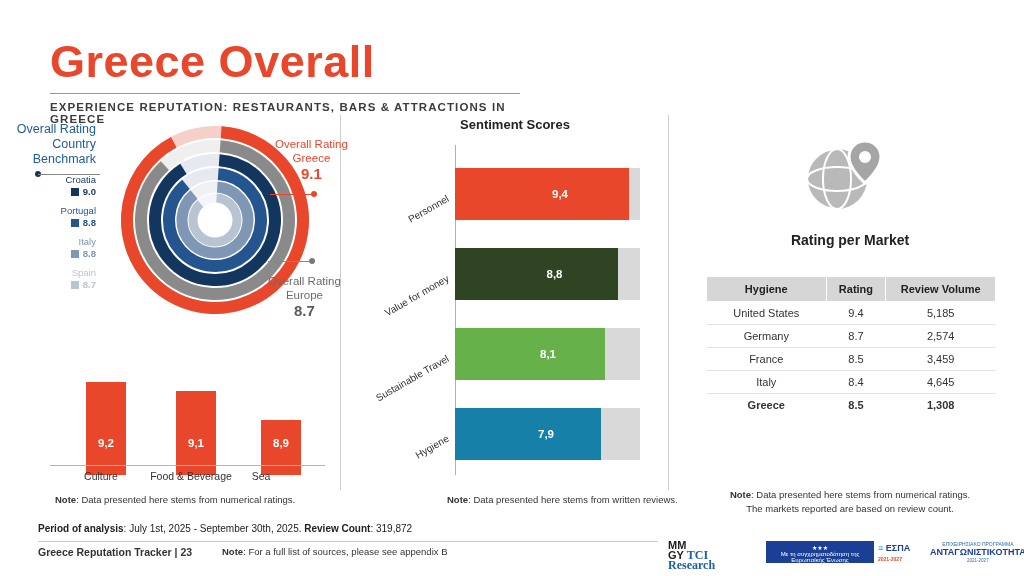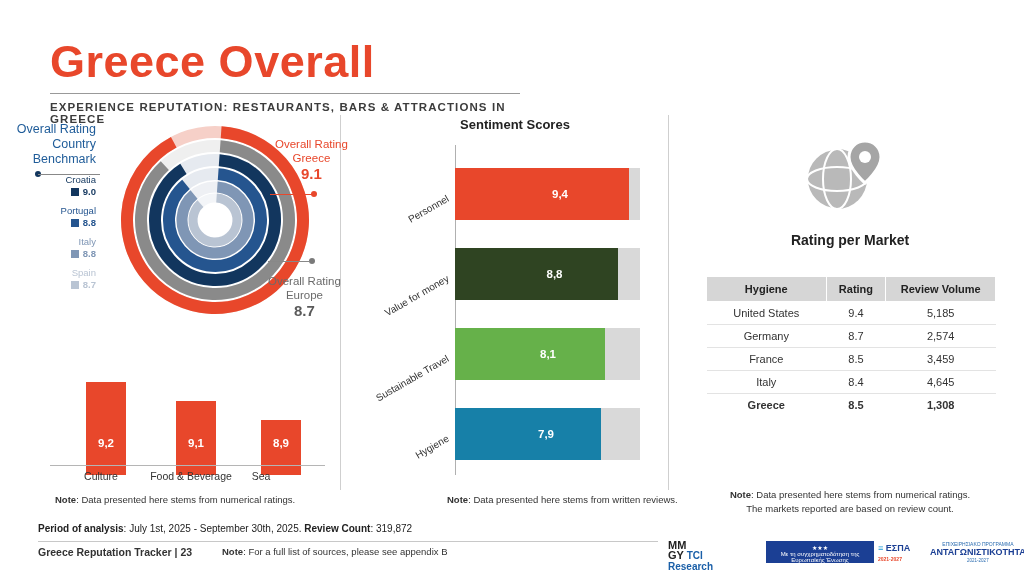--- a/index.html
+++ b/index.html
@@ -151,21 +151,21 @@
   <div class="row" style="color:#b9c4d3;">
     <span class="nm">Spain</span>
     <span class="vl"><span class="sw" style="background:#b9c4d3;"></span><span>8.7</span></span>
   </div>
 </div>
 
 <div id="colchart">
   <div class="col" style="left:36px; height:93px;">
     <span>9,2</span>
   </div>
-  <div class="col" style="left:126px; height:74px;text-decoration:underline;">
+  <div class="col" style="left:126px; height:84px;text-decoration:underline;">
     <span>9,1</span>
   </div>
   <div class="col" style="left:211px; height:55px;">
     <span>8,9</span>
   </div>
 </div>
 <div id="colaxis"></div>
 <div class="collabel" style="left:56px; width:90px;">Culture</div>
 <div class="collabel" style="left:136px; width:110px;">Food &amp; Beverage</div>
 <div class="collabel" style="left:236px; width:50px;">Sea</div>
@@ -269,21 +269,21 @@
 </div>
 
 <div id="footer-line"></div>
 <div id="footer-left">Greece Reputation Tracker  |   23</div>
 <div id="footer-note">
   <b>Note</b><span>: For a full list of sources, please see appendix B</span>
 </div>
 
 <div id="logos">
   <div class="logo" style="left:0; top:2px; font-weight:bold; font-size:11px; color:#222; line-height:10px;">
-    MM<br>GY <span style="font-size:10px; color:#1a5fa8;">TCI<br>Research</span>
+    MM<br>GY <span style="font-size:12px; color:#1a5fa8;font-family:Liberation Serif, serif;">TCI<br>Research</span>
   </div>
   <div class="logo" style="left:98px; top:3px; width:108px; height:22px; background:#1b3f94; color:#fff; font-size:6px; padding:3px 2px; text-align:center;">
     ★★★<br><span>Με τη συγχρηματοδότηση της Ευρωπαϊκής Ένωσης</span>
   </div>
   <div class="logo" style="left:210px; top:5px; font-size:9px; color:#1b3f94; font-weight:bold;">
     <span style="color:#1b9ad6;">≡</span> ΕΣΠΑ<br><span style="font-size:5px; color:#e8472b;">2021-2027</span>
   </div>
   <div class="logo" style="left:262px; top:3px; font-size:5px; color:#2b6cb0; text-align:center;">
     ΕΠΙΧΕΙΡΗΣΙΑΚΟ ΠΡΟΓΡΑΜΜΑ<br><span style="font-size:9px; font-weight:bold; color:#1b3f94;">ΑΝΤΑΓΩΝΙΣΤΙΚΟΤΗΤΑ</span><br><span style="font-size:4.5px;">2021-2027</span>
   </div>

